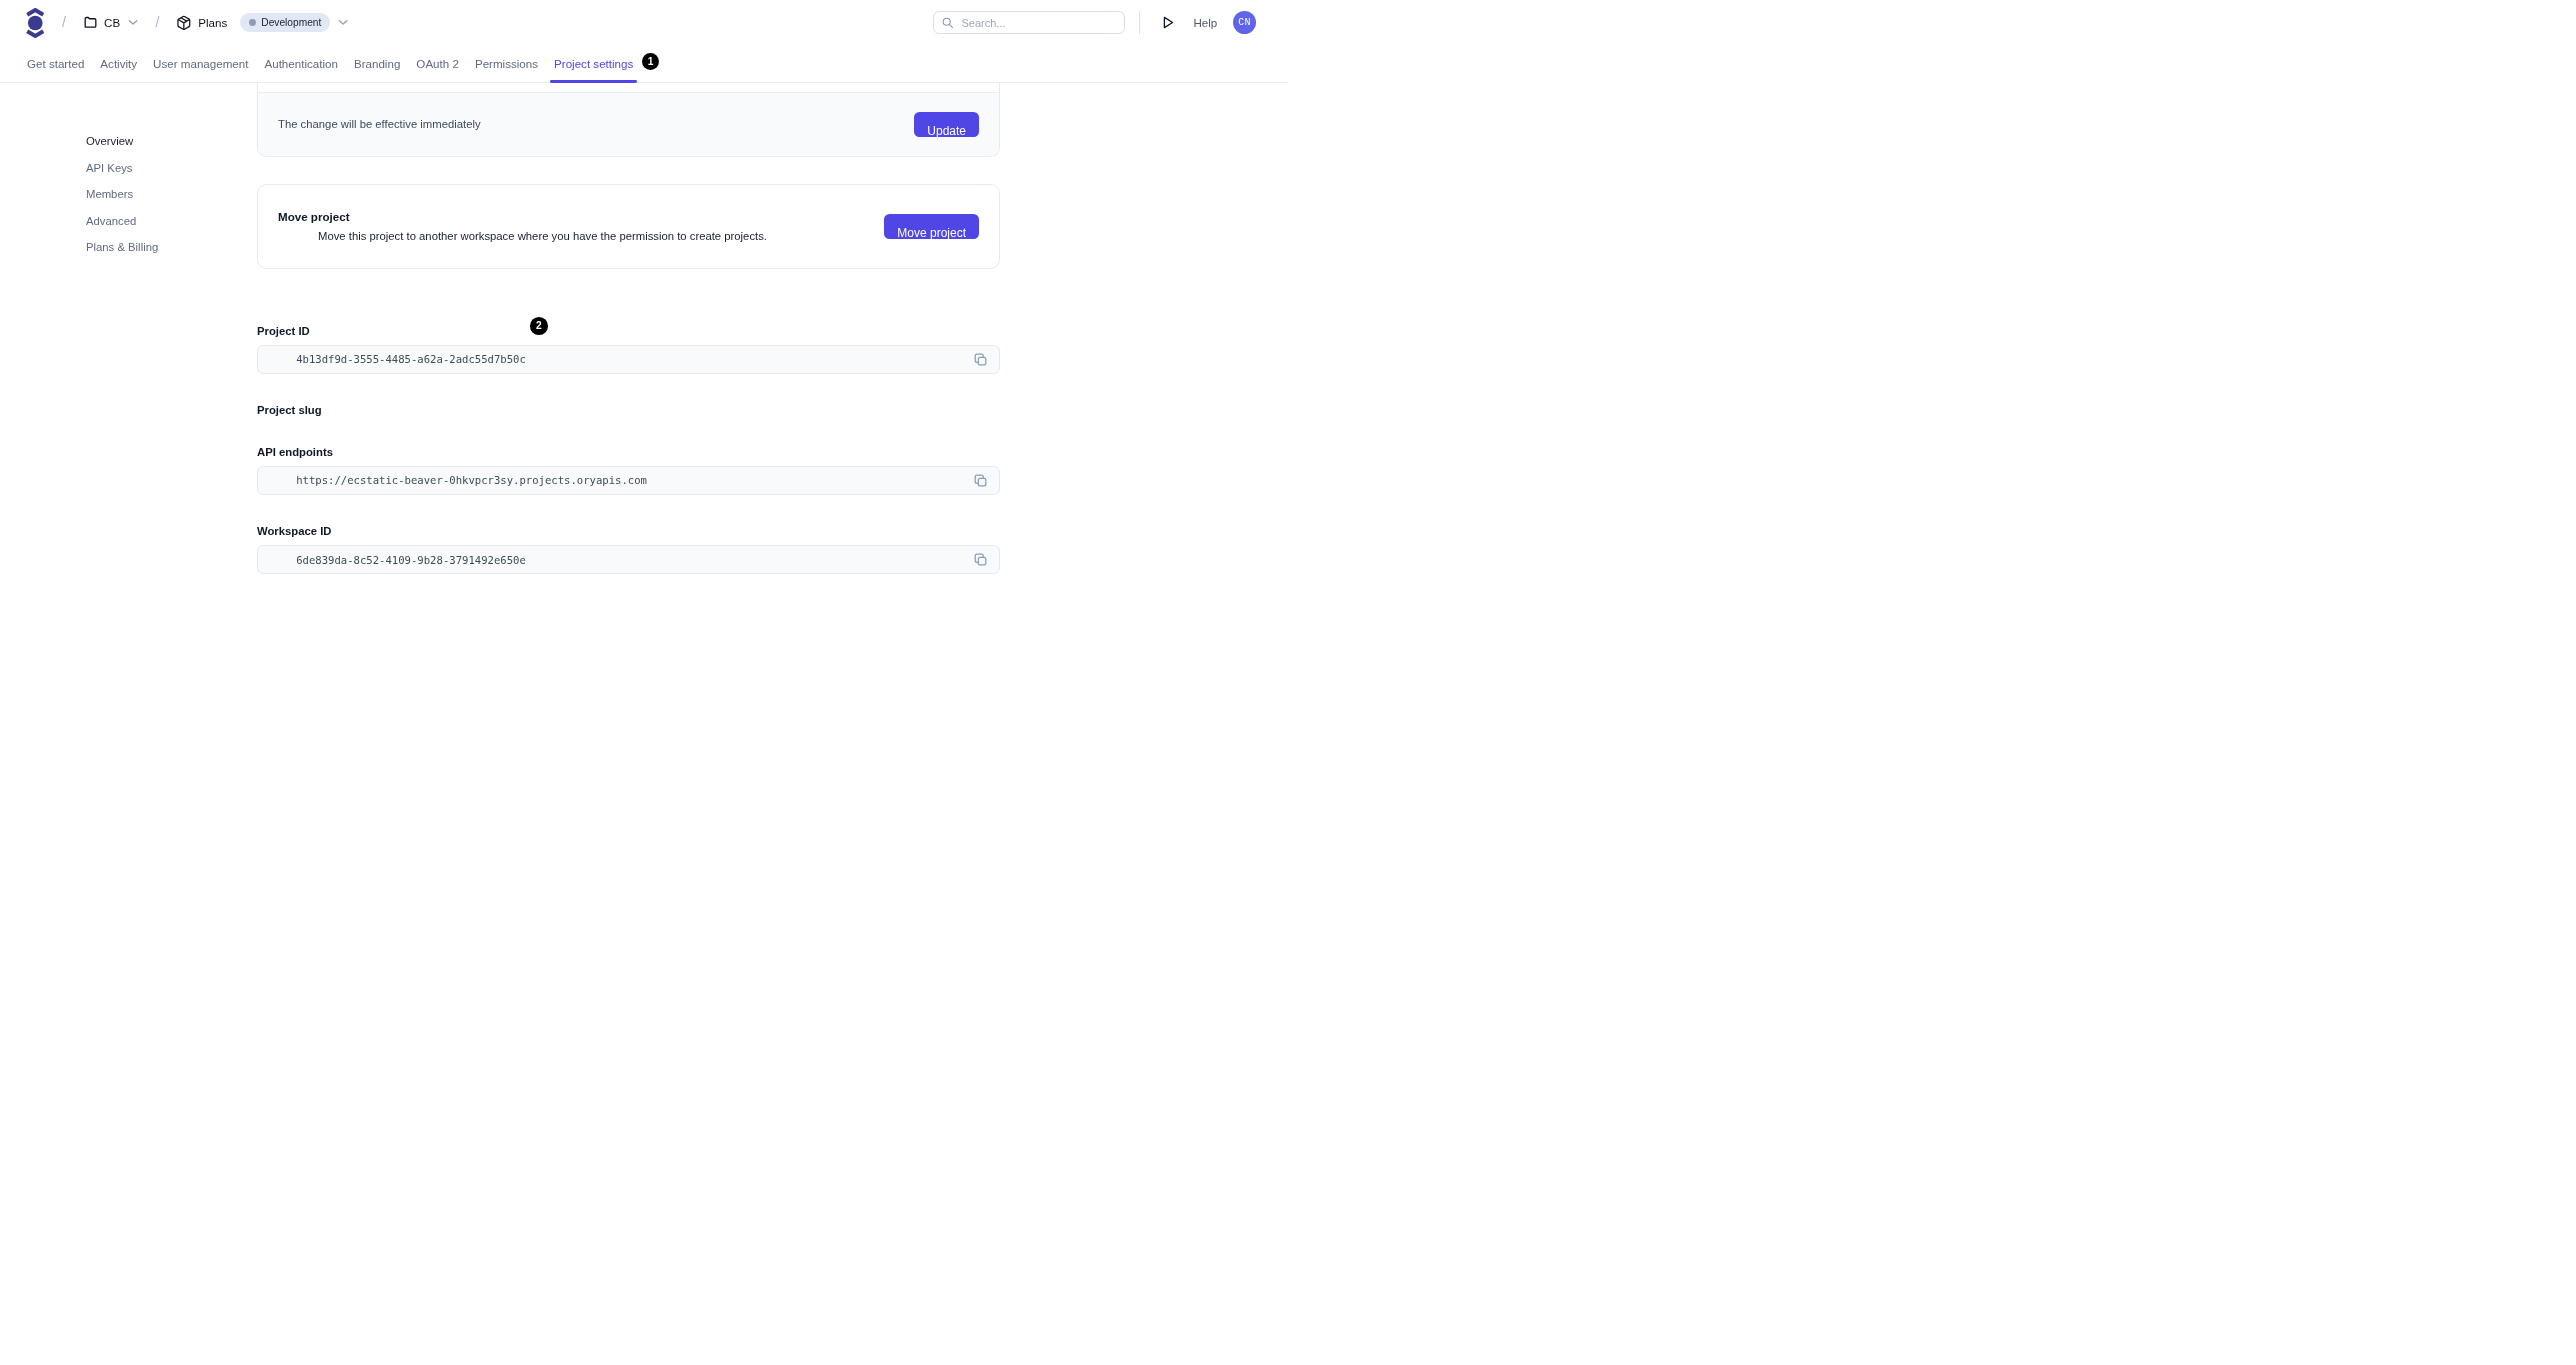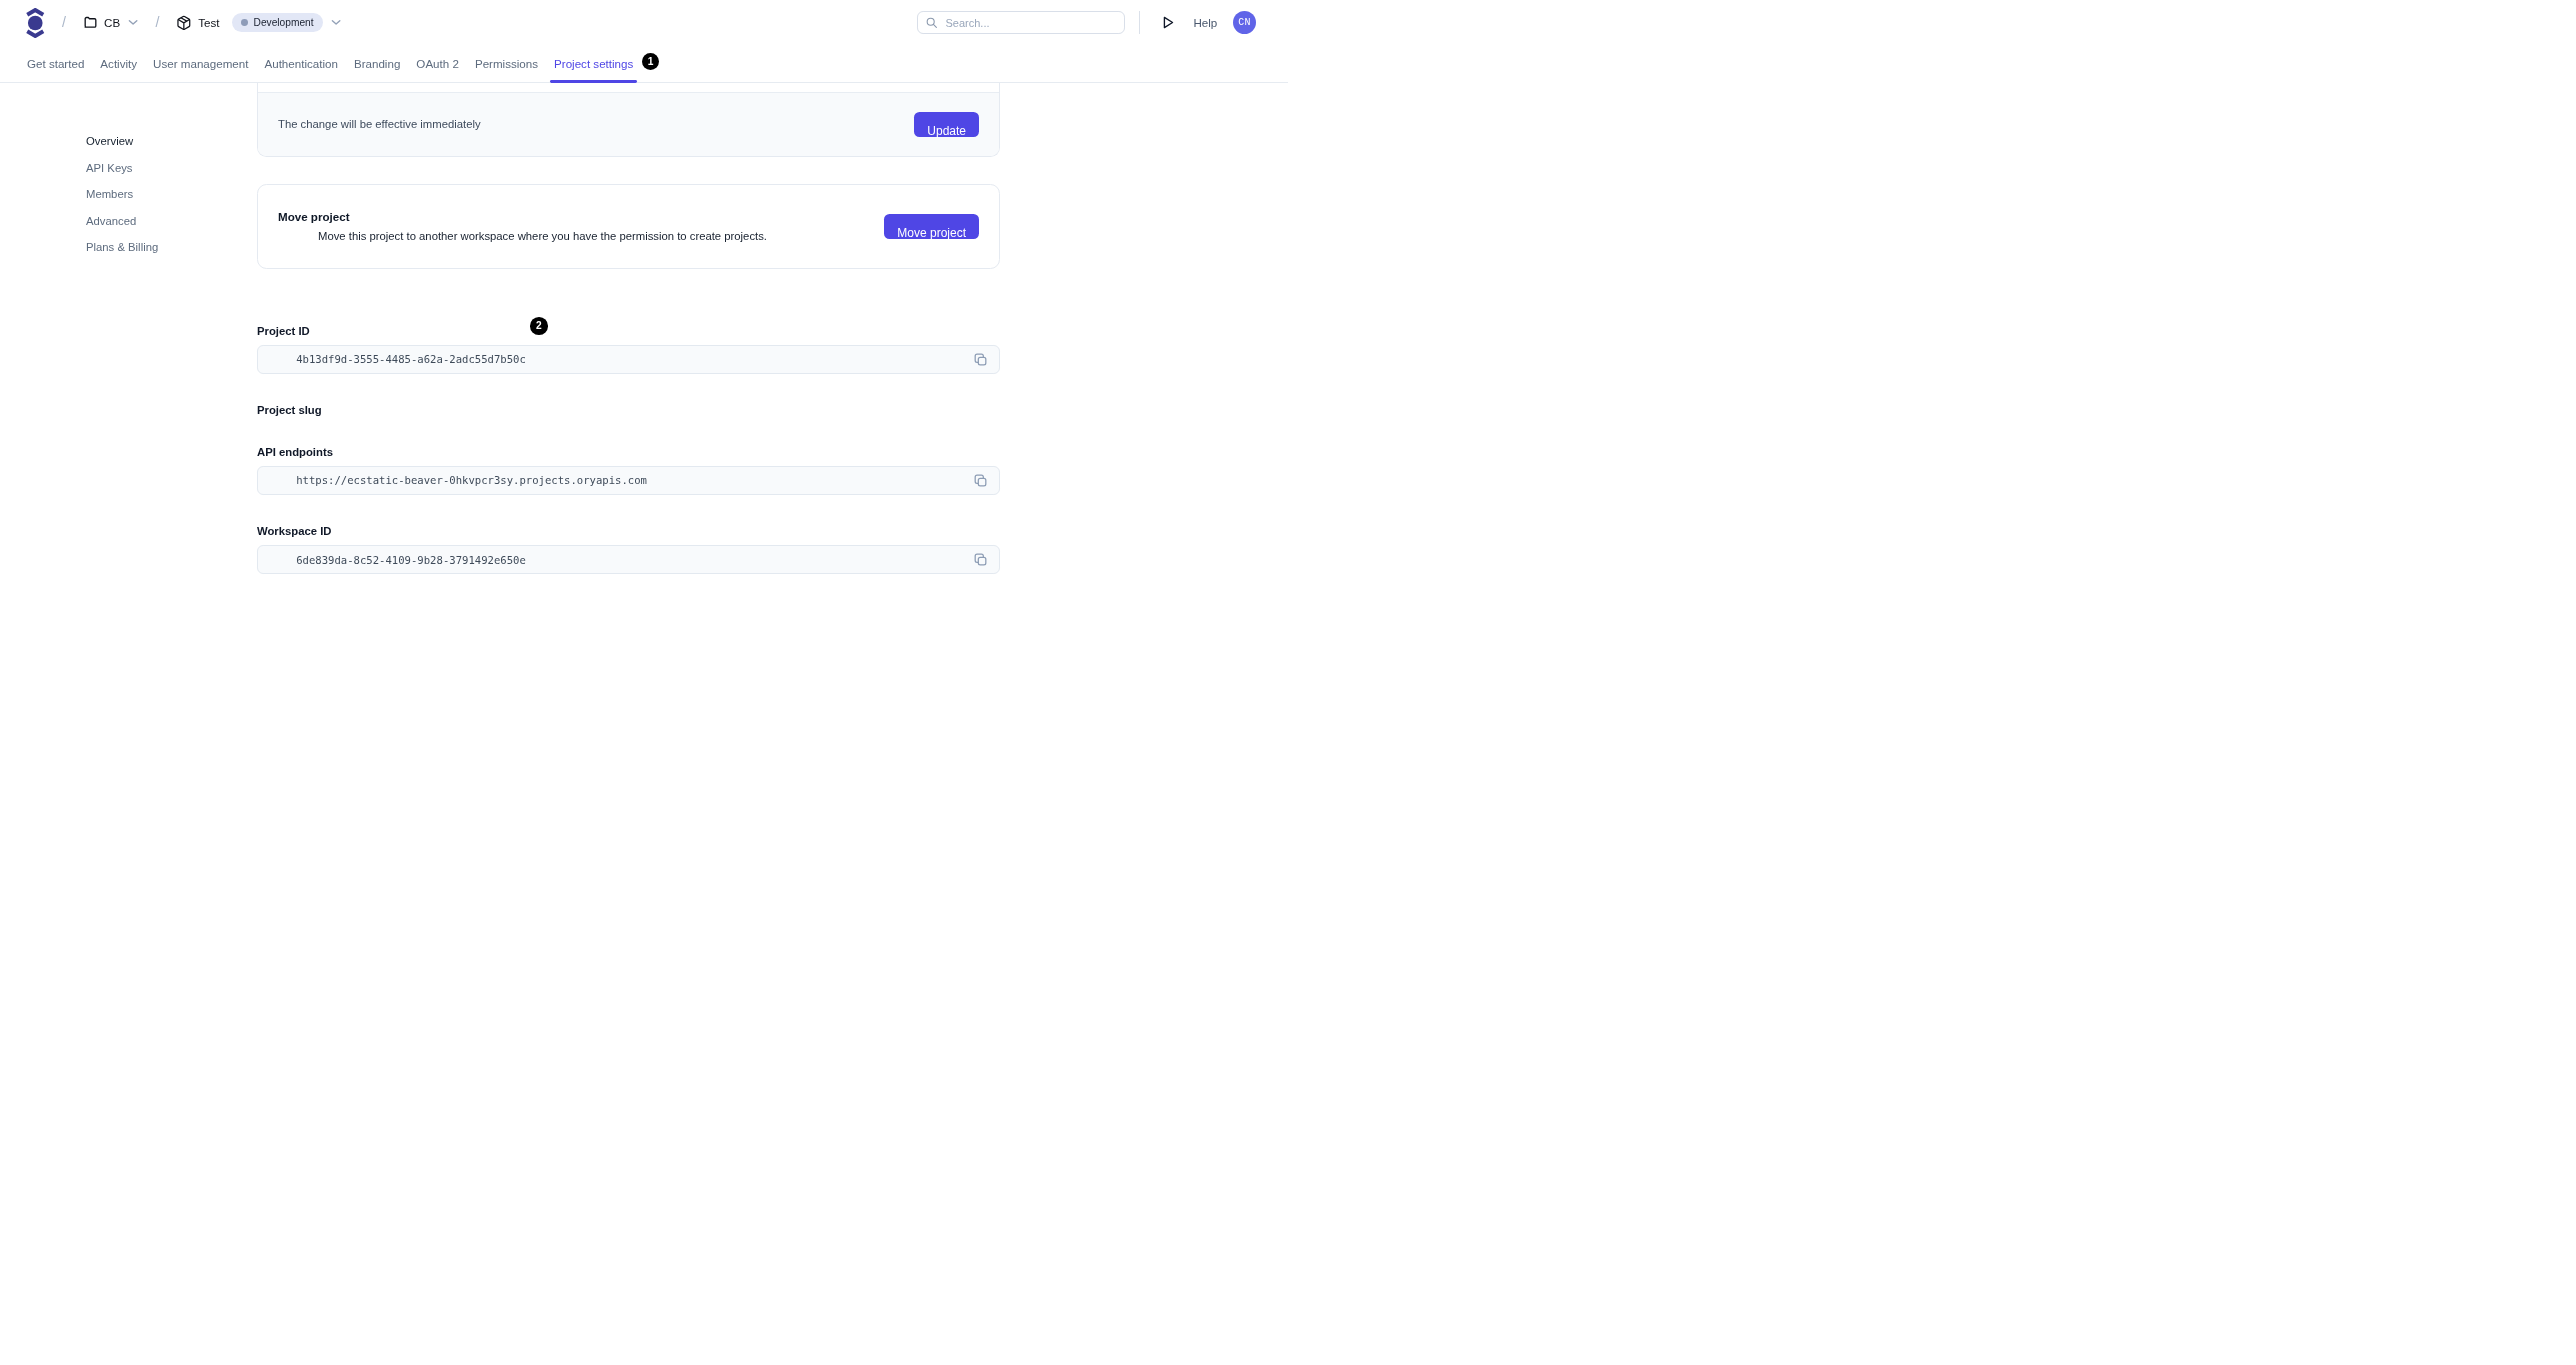--- a/index.html
+++ b/index.html
@@ -24,21 +24,21 @@
   .header{display:flex;align-items:center;height:45px;padding-left:24.5px;}
   .logo{width:20.5px;height:30px;flex:0 0 auto;}
   .crumb-sep{color:#aab6c8;font-size:14.3px;font-weight:300;margin:0 17px;transform:translateY(-0.7px);}
   .crumb{display:flex;align-items:center;gap:6.1px;cursor:pointer;}
   .crumb-label{font-size:11.6px;color:#10131a;}
   .chev{margin-left:2px;}
   .env-badge{display:flex;align-items:center;gap:5.5px;height:19px;padding:0 8.9px;border-radius:9.5px;
     background:var(--env_badge_bg);font-size:10.2px;color:#1a2130;margin-left:6.8px;}
   .env-dot{width:6.8px;height:6.8px;border-radius:50%;background:var(--env_badge_dot);}
   .header-spacer{flex:1;}
-  .search-box{display:flex;align-items:center;width:208px;height:22.5px;border:0.7px solid #d9dfe9;
+  .search-box{display:flex;align-items:center;width:192px;height:22.5px;border:0.7px solid #d9dfe9;
     border-radius:6.1px;padding:0 6.8px;margin-right:13.6px;background:#fff;}
   .search-box input{border:none;outline:none;flex:1;font-size:11px;color:#334155;background:transparent;
     font-family:"Liberation Sans",sans-serif;}
   .search-box input::placeholder{color:#9aa7bb;}
   .search-icon{margin-right:5.5px;flex:0 0 auto;}
   .v-divider{width:0.7px;height:22.5px;background:#dbe1ea;margin-right:22px;}
   .play-icon{margin-right:17.7px;cursor:pointer;}
   .help-label{font-size:11.6px;color:#4a586e;margin-right:15.7px;cursor:pointer;}
   .avatar{width:23px;height:23px;border-radius:50%;background:var(--avatar_bg);color:#fff;font-size:10px;
     display:flex;align-items:center;justify-content:center;margin-right:32px;cursor:pointer;letter-spacing:0.2px;font-family:Liberation Mono, monospace;}
@@ -106,21 +106,21 @@
       <svg class="chev" width="10.2" height="6.8" viewBox="0 0 15 10">
         <path d="M2 2.5 L7.5 7.5 L13 2.5" fill="none" stroke="#93a1b7" stroke-width="2" stroke-linecap="round" stroke-linejoin="round"></path>
       </svg>
     </div>
     <span class="crumb-sep">/</span>
     <div class="crumb">
       <svg width="15.7" height="15.7" viewBox="0 0 24 24">
         <path d="M21 8a2 2 0 0 0-1-1.73l-7-4a2 2 0 0 0-2 0l-7 4A2 2 0 0 0 3 8v8a2 2 0 0 0 1 1.73l7 4a2 2 0 0 0 2 0l7-4A2 2 0 0 0 21 16Z" fill="none" stroke="#10131a" stroke-width="1.9" stroke-linejoin="round"></path>
         <path d="M3.3 7 12 12 20.7 7 M12 22V12 M7.5 4.3 16.5 9.4" fill="none" stroke="#10131a" stroke-width="1.9" stroke-linejoin="round"></path>
       </svg>
-      <span class="crumb-label">Test</span>
+      <span class="crumb-label">Plans</span>
       <span class="env-badge">
         <span class="env-dot"></span>
         <span>Development</span>
       </span>
       <svg class="chev" width="10.2" height="6.8" viewBox="0 0 15 10">
         <path d="M2 2.5 L7.5 7.5 L13 2.5" fill="none" stroke="#93a1b7" stroke-width="2" stroke-linecap="round" stroke-linejoin="round"></path>
       </svg>
     </div>
     <div class="header-spacer"></div>
     <div class="search-box">

